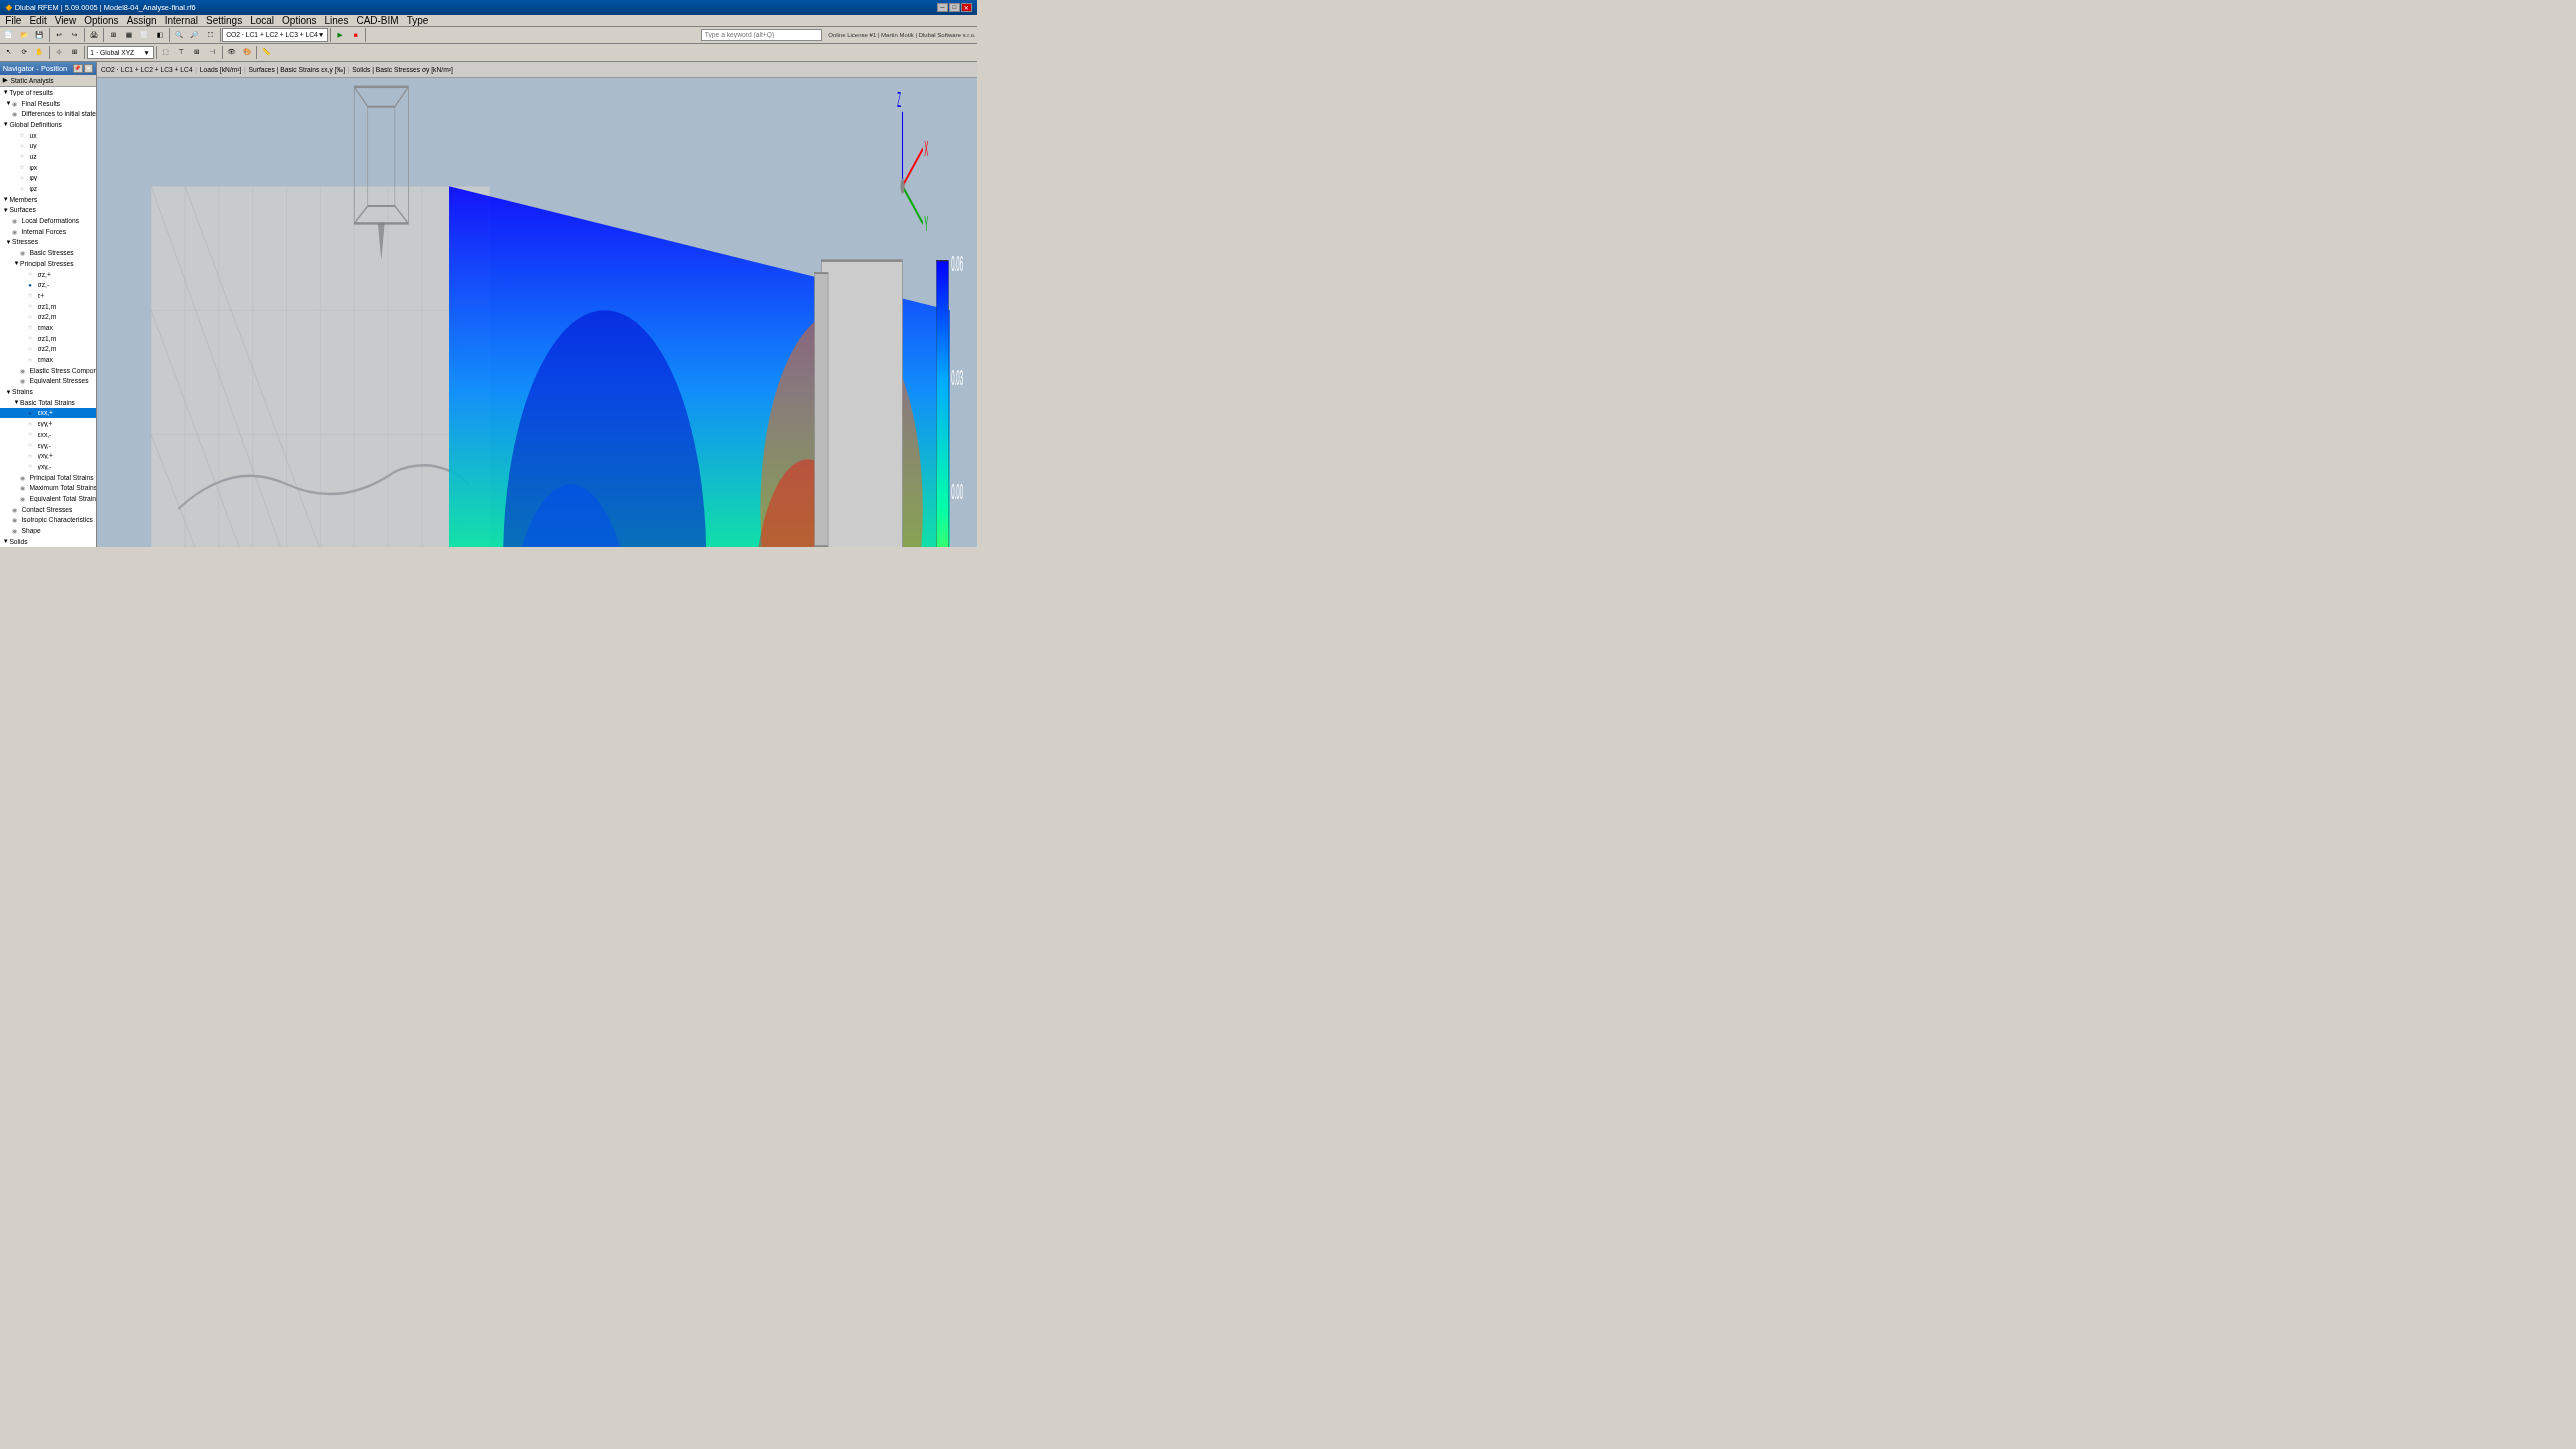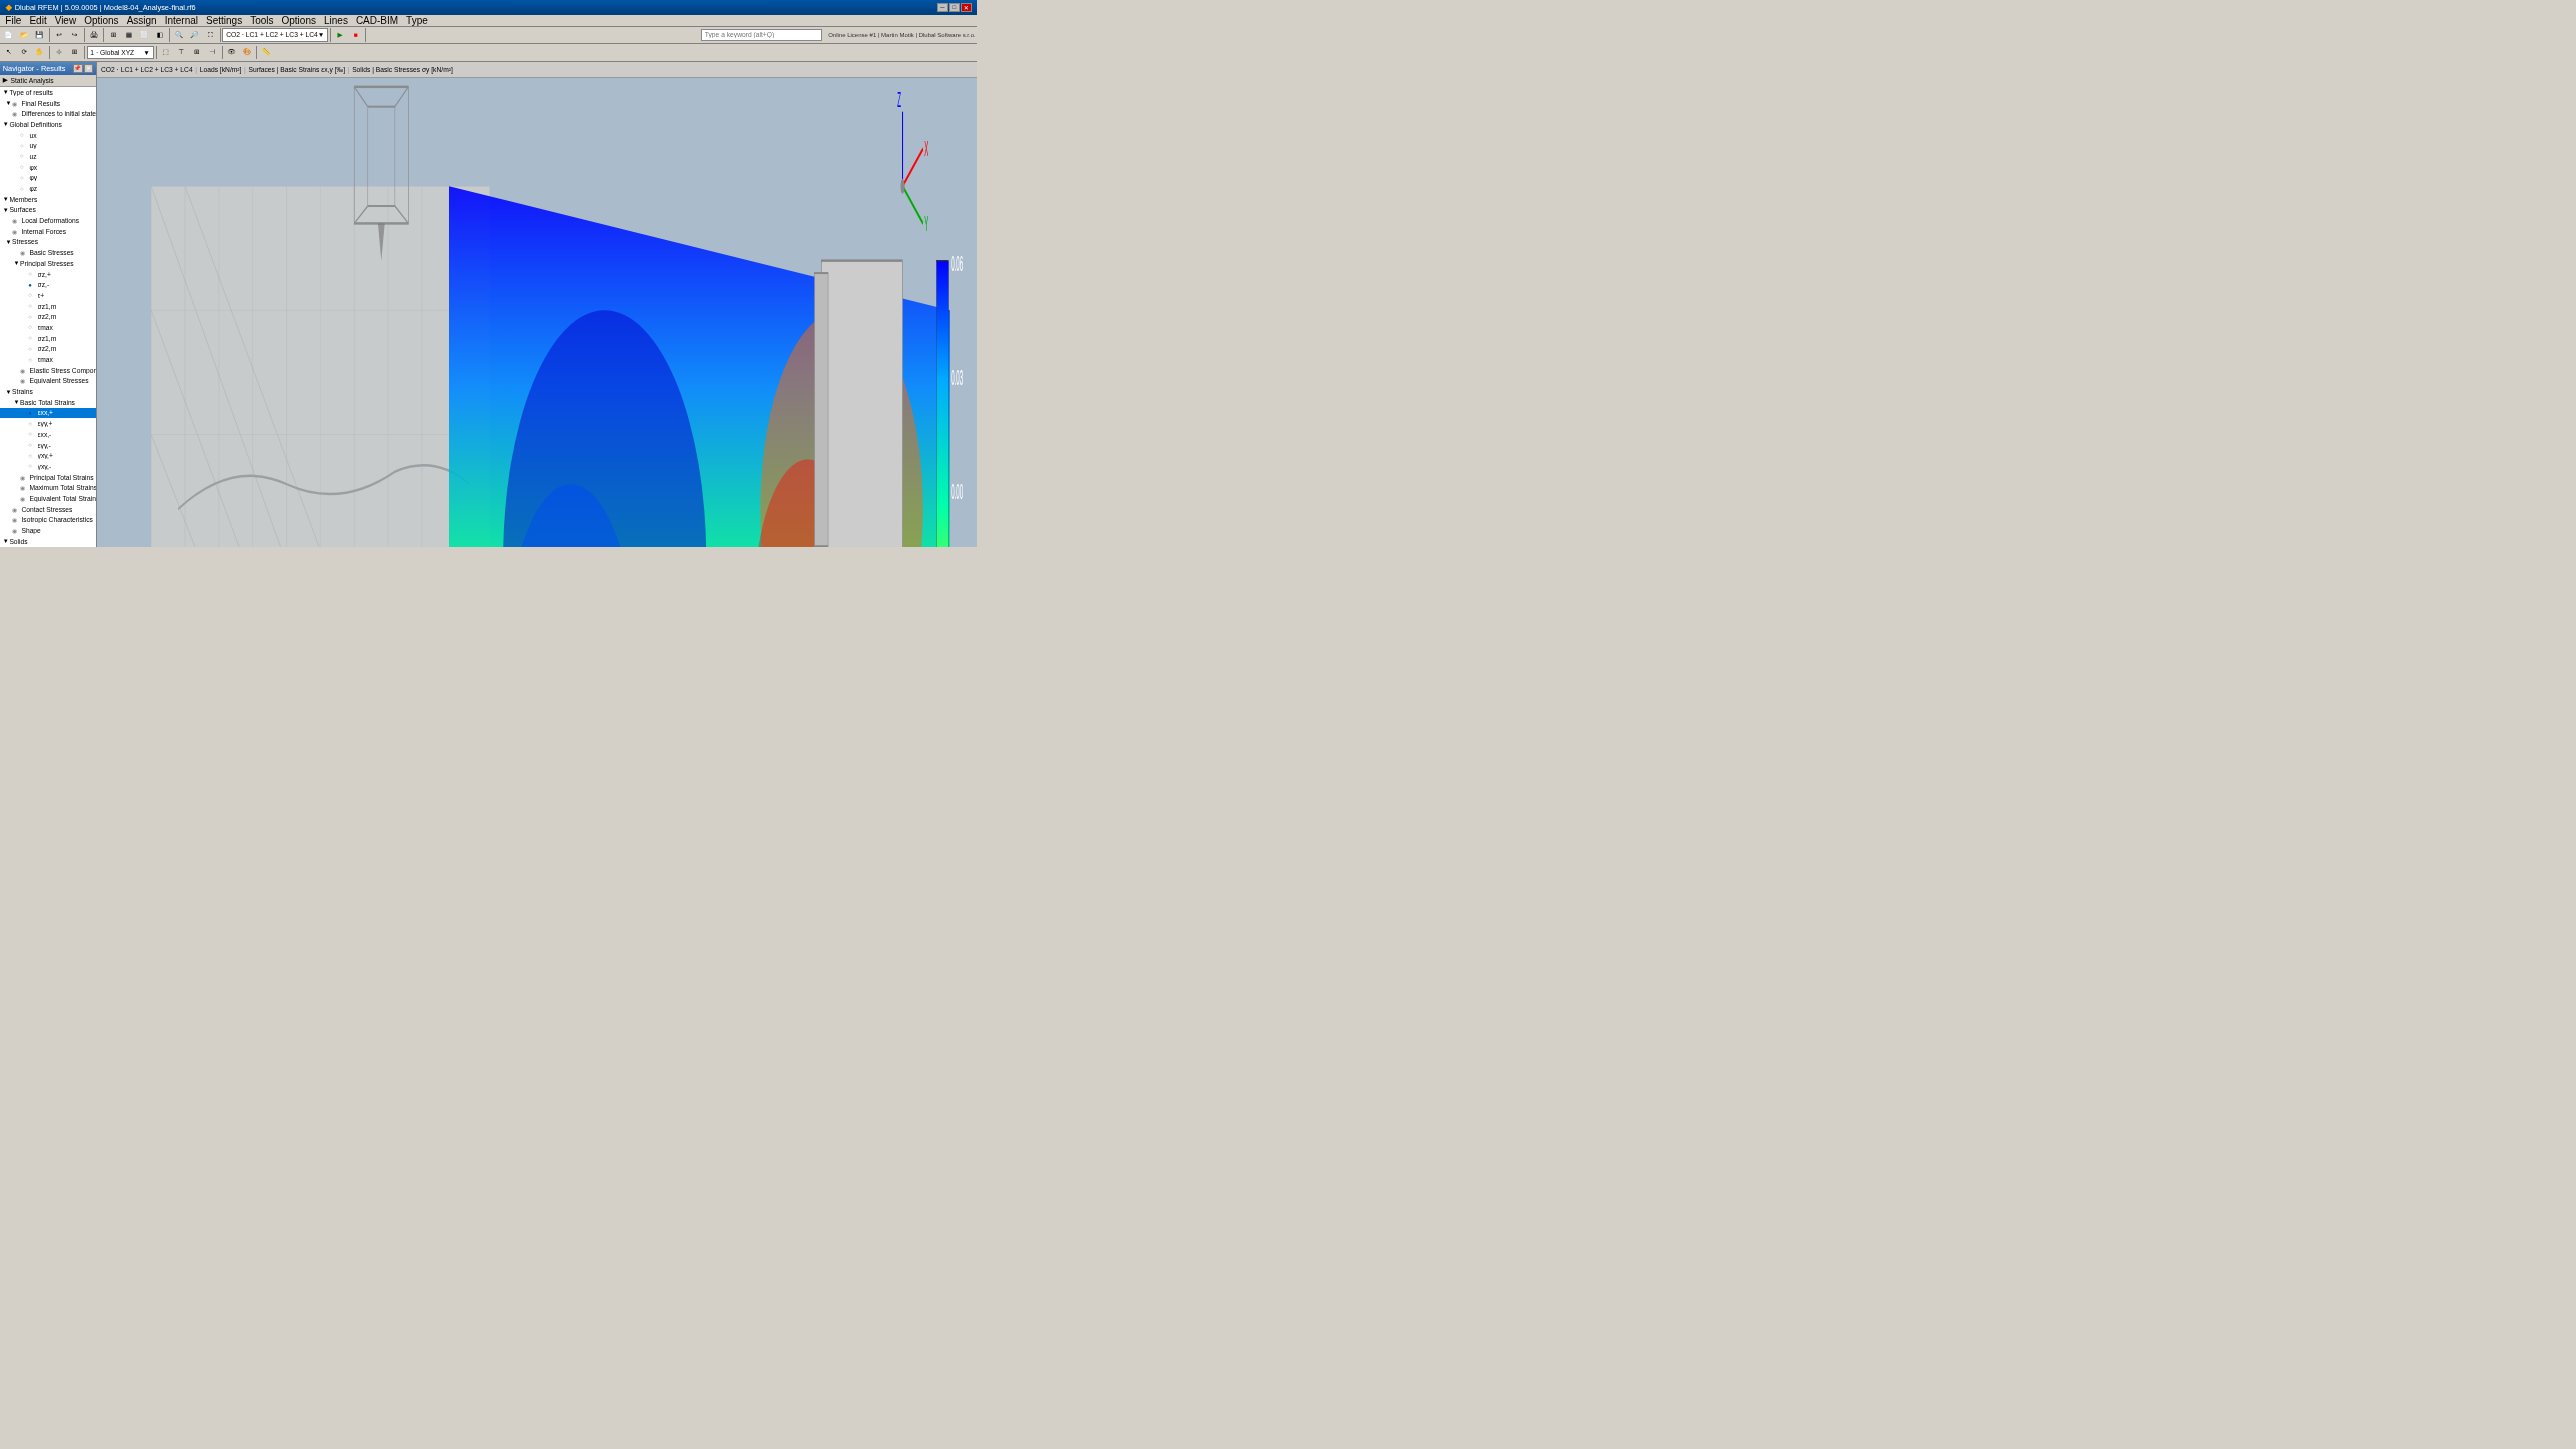--- a/index.html
+++ b/index.html
@@ -364,21 +364,21 @@
 </div>
 
 <div id="menu-bar">
 <div class="menu-item">File</div>
     <div class="menu-item">Edit</div>
     <div class="menu-item">View</div>
     <div class="menu-item">Options</div>
     <div class="menu-item">Assign</div>
     <div class="menu-item">Internal</div>
     <div class="menu-item">Settings</div>
-    <div class="menu-item">Tools</div>
+    <div class="menu-item">Local</div>
     <div class="menu-item">Options</div>
     <div class="menu-item">Lines</div>
     <div class="menu-item">CAD-BIM</div>
     <div class="menu-item">Type</div>
   </div>
 
 <div class="toolbar" id="toolbar1">
 
   <div class="tb-btn">📄</div>
   <div class="tb-btn">📂</div>
@@ -436,21 +436,21 @@
   <div class="tb-btn">👁</div>
   <div class="tb-btn">🎨</div>
   <div class="tb-sep"></div>
   <div class="tb-btn">📏</div>
 </div>
 
 <div id="main-layout" style="height:calc(100vh - 14.8px - 12px - 17.4px - 17.4px - 12px - 107px - 14.8px - 12px);">
 
   <div id="left-panel">
     <div id="navigator-header">
-      <span>Navigator - Results</span>
+      <span>Navigator - Position</span>
       <div id="nav-controls">
         <div class="nav-btn">📌</div>
         <div class="nav-btn">✕</div>
       </div>
     </div>
     <div id="nav-sub-header">
       <span>▶</span>
       <span style="margin-left:2.7px;">Static Analysis</span>
     </div>
     <div id="nav-tree">

